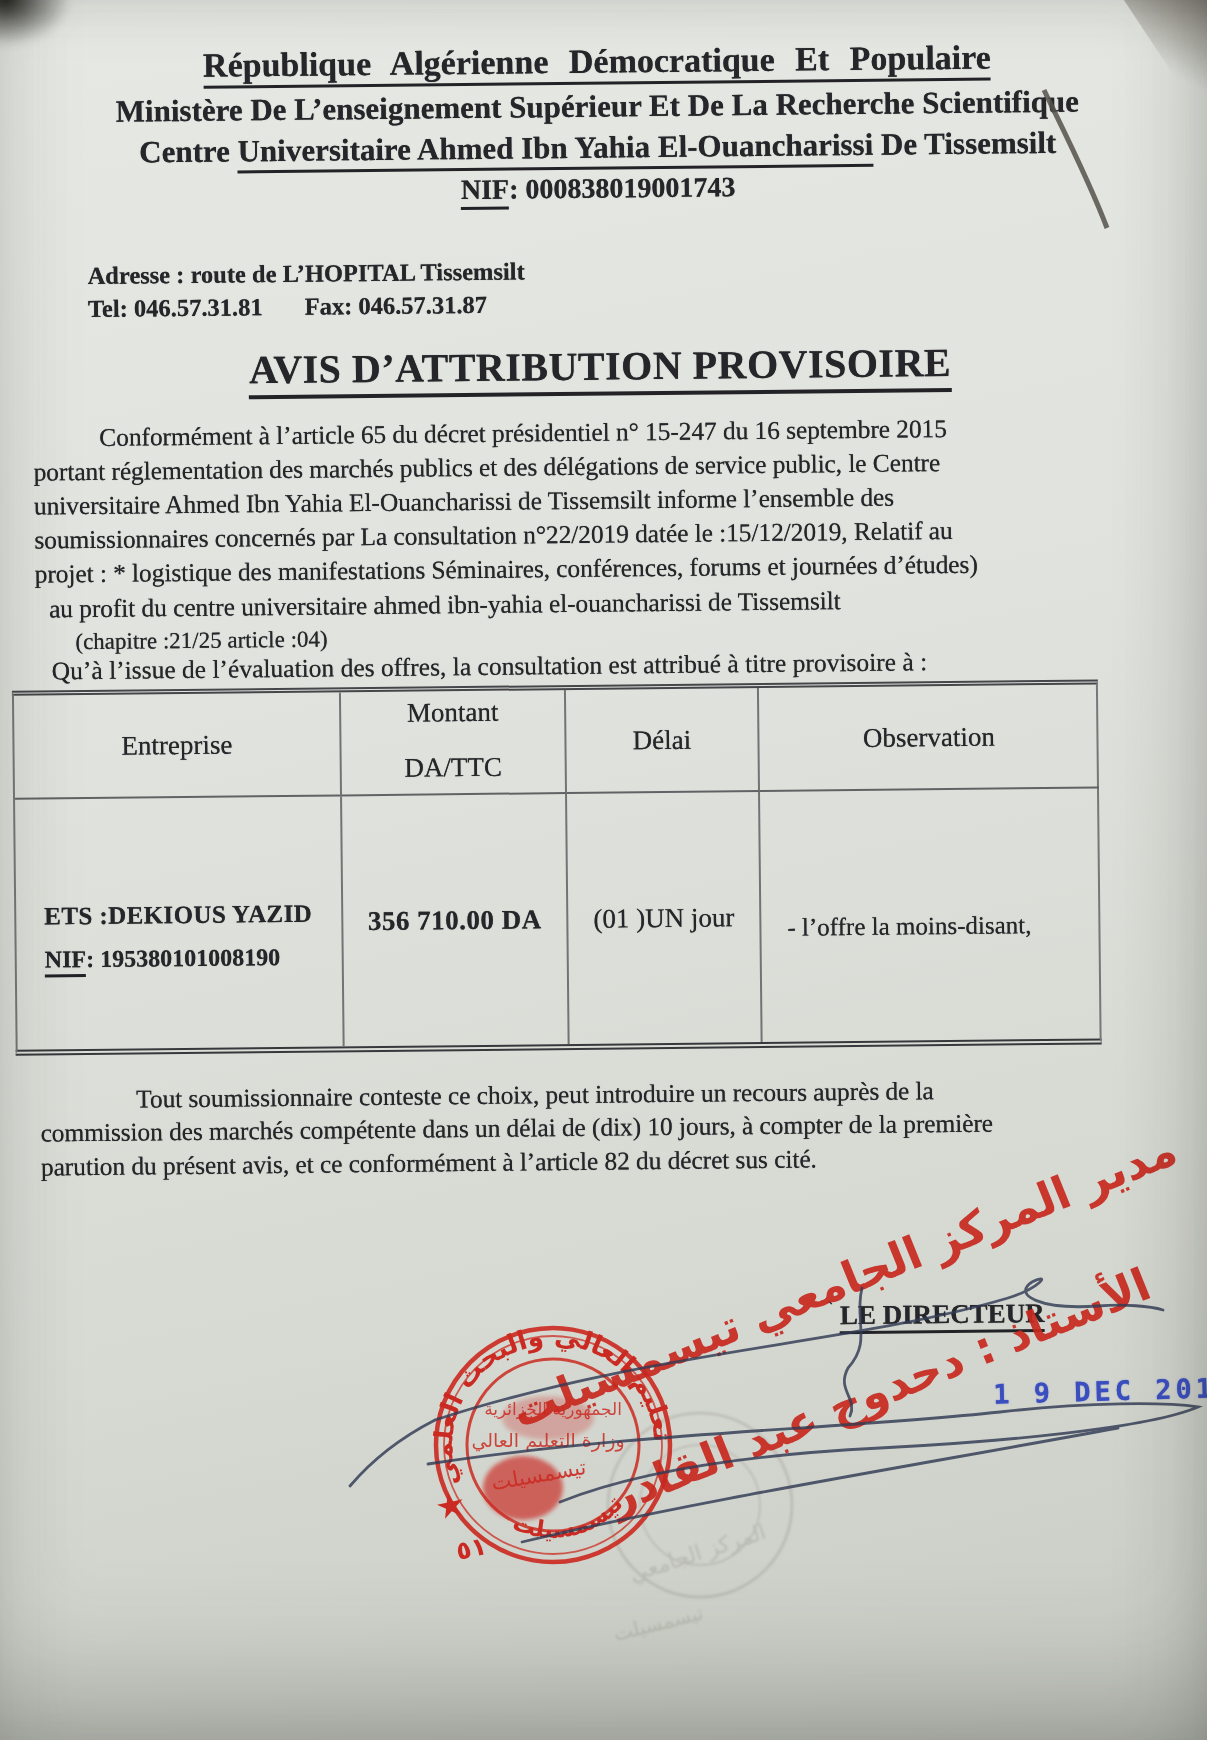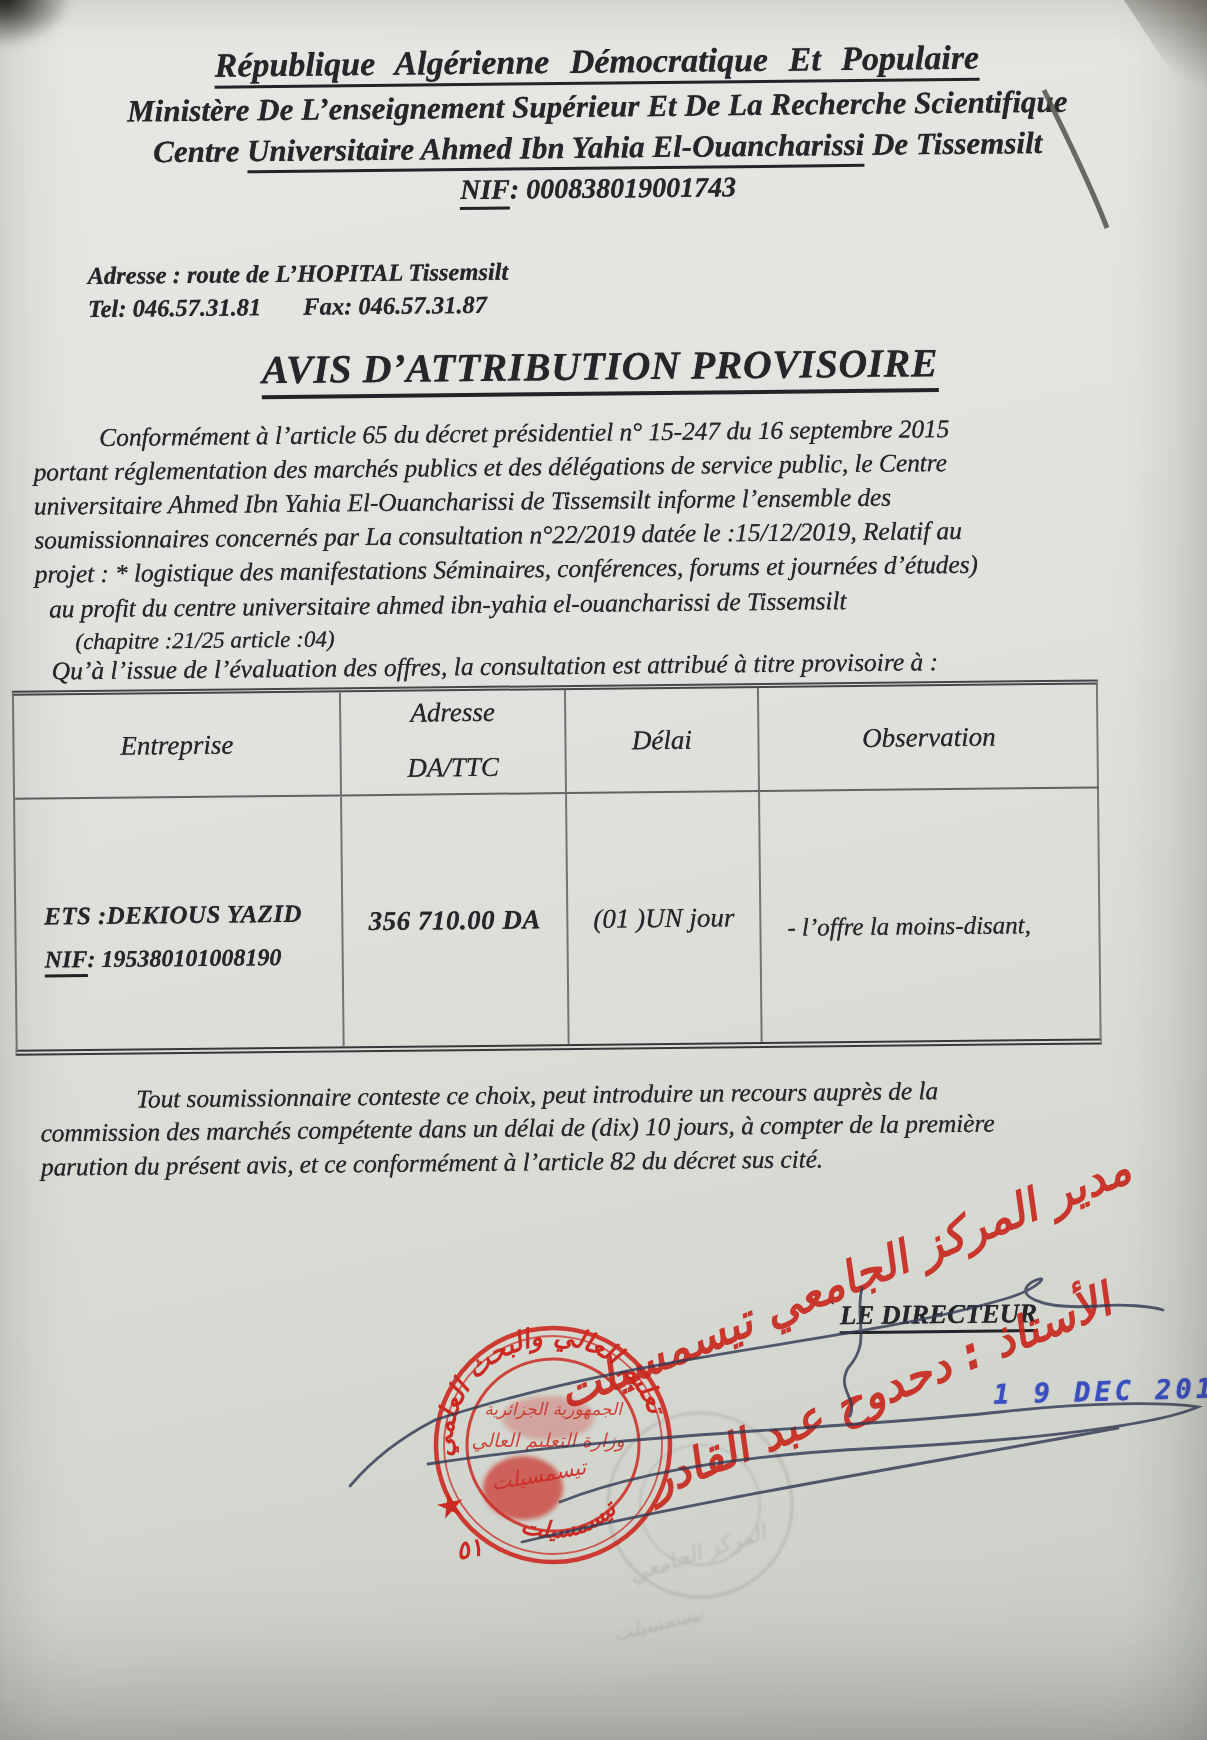--- a/index.html
+++ b/index.html
@@ -1,19 +1,19 @@
 <!DOCTYPE html>
 <html><head>
 <meta charset="utf-8">
 <style>
   html,body{margin:0;padding:0;background:#2b2b28;}
   #page{
     position:relative;width:1207px;height:1740px;overflow:hidden;
     background:linear-gradient(168deg,#e6e8e3 0%,#e0e2dd 40%,#d7dad3 70%,#c9ccc5 100%);
-    font-family:"Liberation Serif",serif;color:#26262a;font-style:italic;
+    font-family:"Liberation Serif",serif;color:#26262a;
   }
   .soft{text-shadow:0 0 .7px rgba(40,40,45,.85);}
   .abs{position:absolute;white-space:nowrap;}
   .ctr{left:0;width:100%;text-align:center;}
   .u3{border-bottom:3.5px solid #232327;padding-bottom:2px;}
   #doc-content{position:absolute;inset:0;transform:rotate(-0.6deg);transform-origin:55% 40%;}
 
   #h1{top:42px;font-size:34px;font-weight:bold;word-spacing:12px;}
   #h2{top:88px;font-size:31px;font-weight:bold;}
   #h3{top:129px;font-size:31px;font-weight:bold;}
@@ -106,21 +106,21 @@
     <div id="il2" class="abs body-line soft">universitaire Ahmed Ibn Yahia El-Ouancharissi de Tissemsilt informe l’ensemble des</div>
     <div id="il3" class="abs body-line soft">soumissionnaires concernés par La consultation n°22/2019 datée le :15/12/2019, Relatif au</div>
     <div id="il4" class="abs body-line soft">projet : * logistique des manifestations Séminaires, conférences, forums et journées d’études)</div>
     <div id="il5" class="abs body-line soft">au  profit du centre universitaire ahmed ibn-yahia el-ouancharissi de Tissemsilt</div>
     <div id="chapitre" class="abs soft">(chapitre :21/25 article :04)</div>
     <div id="attrib" class="abs soft">Qu’à l’issue de l’évaluation des offres, la consultation est attribué à titre  provisoire à :</div>
 
     <div id="award-table">
       <div class="cell th soft" id="th-entreprise">Entreprise</div>
       <div class="cell th soft" id="th-montant">
-        <span>Adresse</span>
+        <span>Montant</span>
         <span>DA/TTC</span>
       </div>
       <div class="cell th soft" id="th-delai">Délai</div>
       <div class="cell th last soft" id="th-observation">Observation</div>
 
       <div class="cell soft" id="td-entreprise">
         <span class="l1">ETS :DEKIOUS YAZID</span>
         <span class="l2"><span class="u3">NIF</span><span>: 195380101008190</span></span>
       </div>
       <div class="cell soft" id="td-montant">356 710.00 DA</div>

